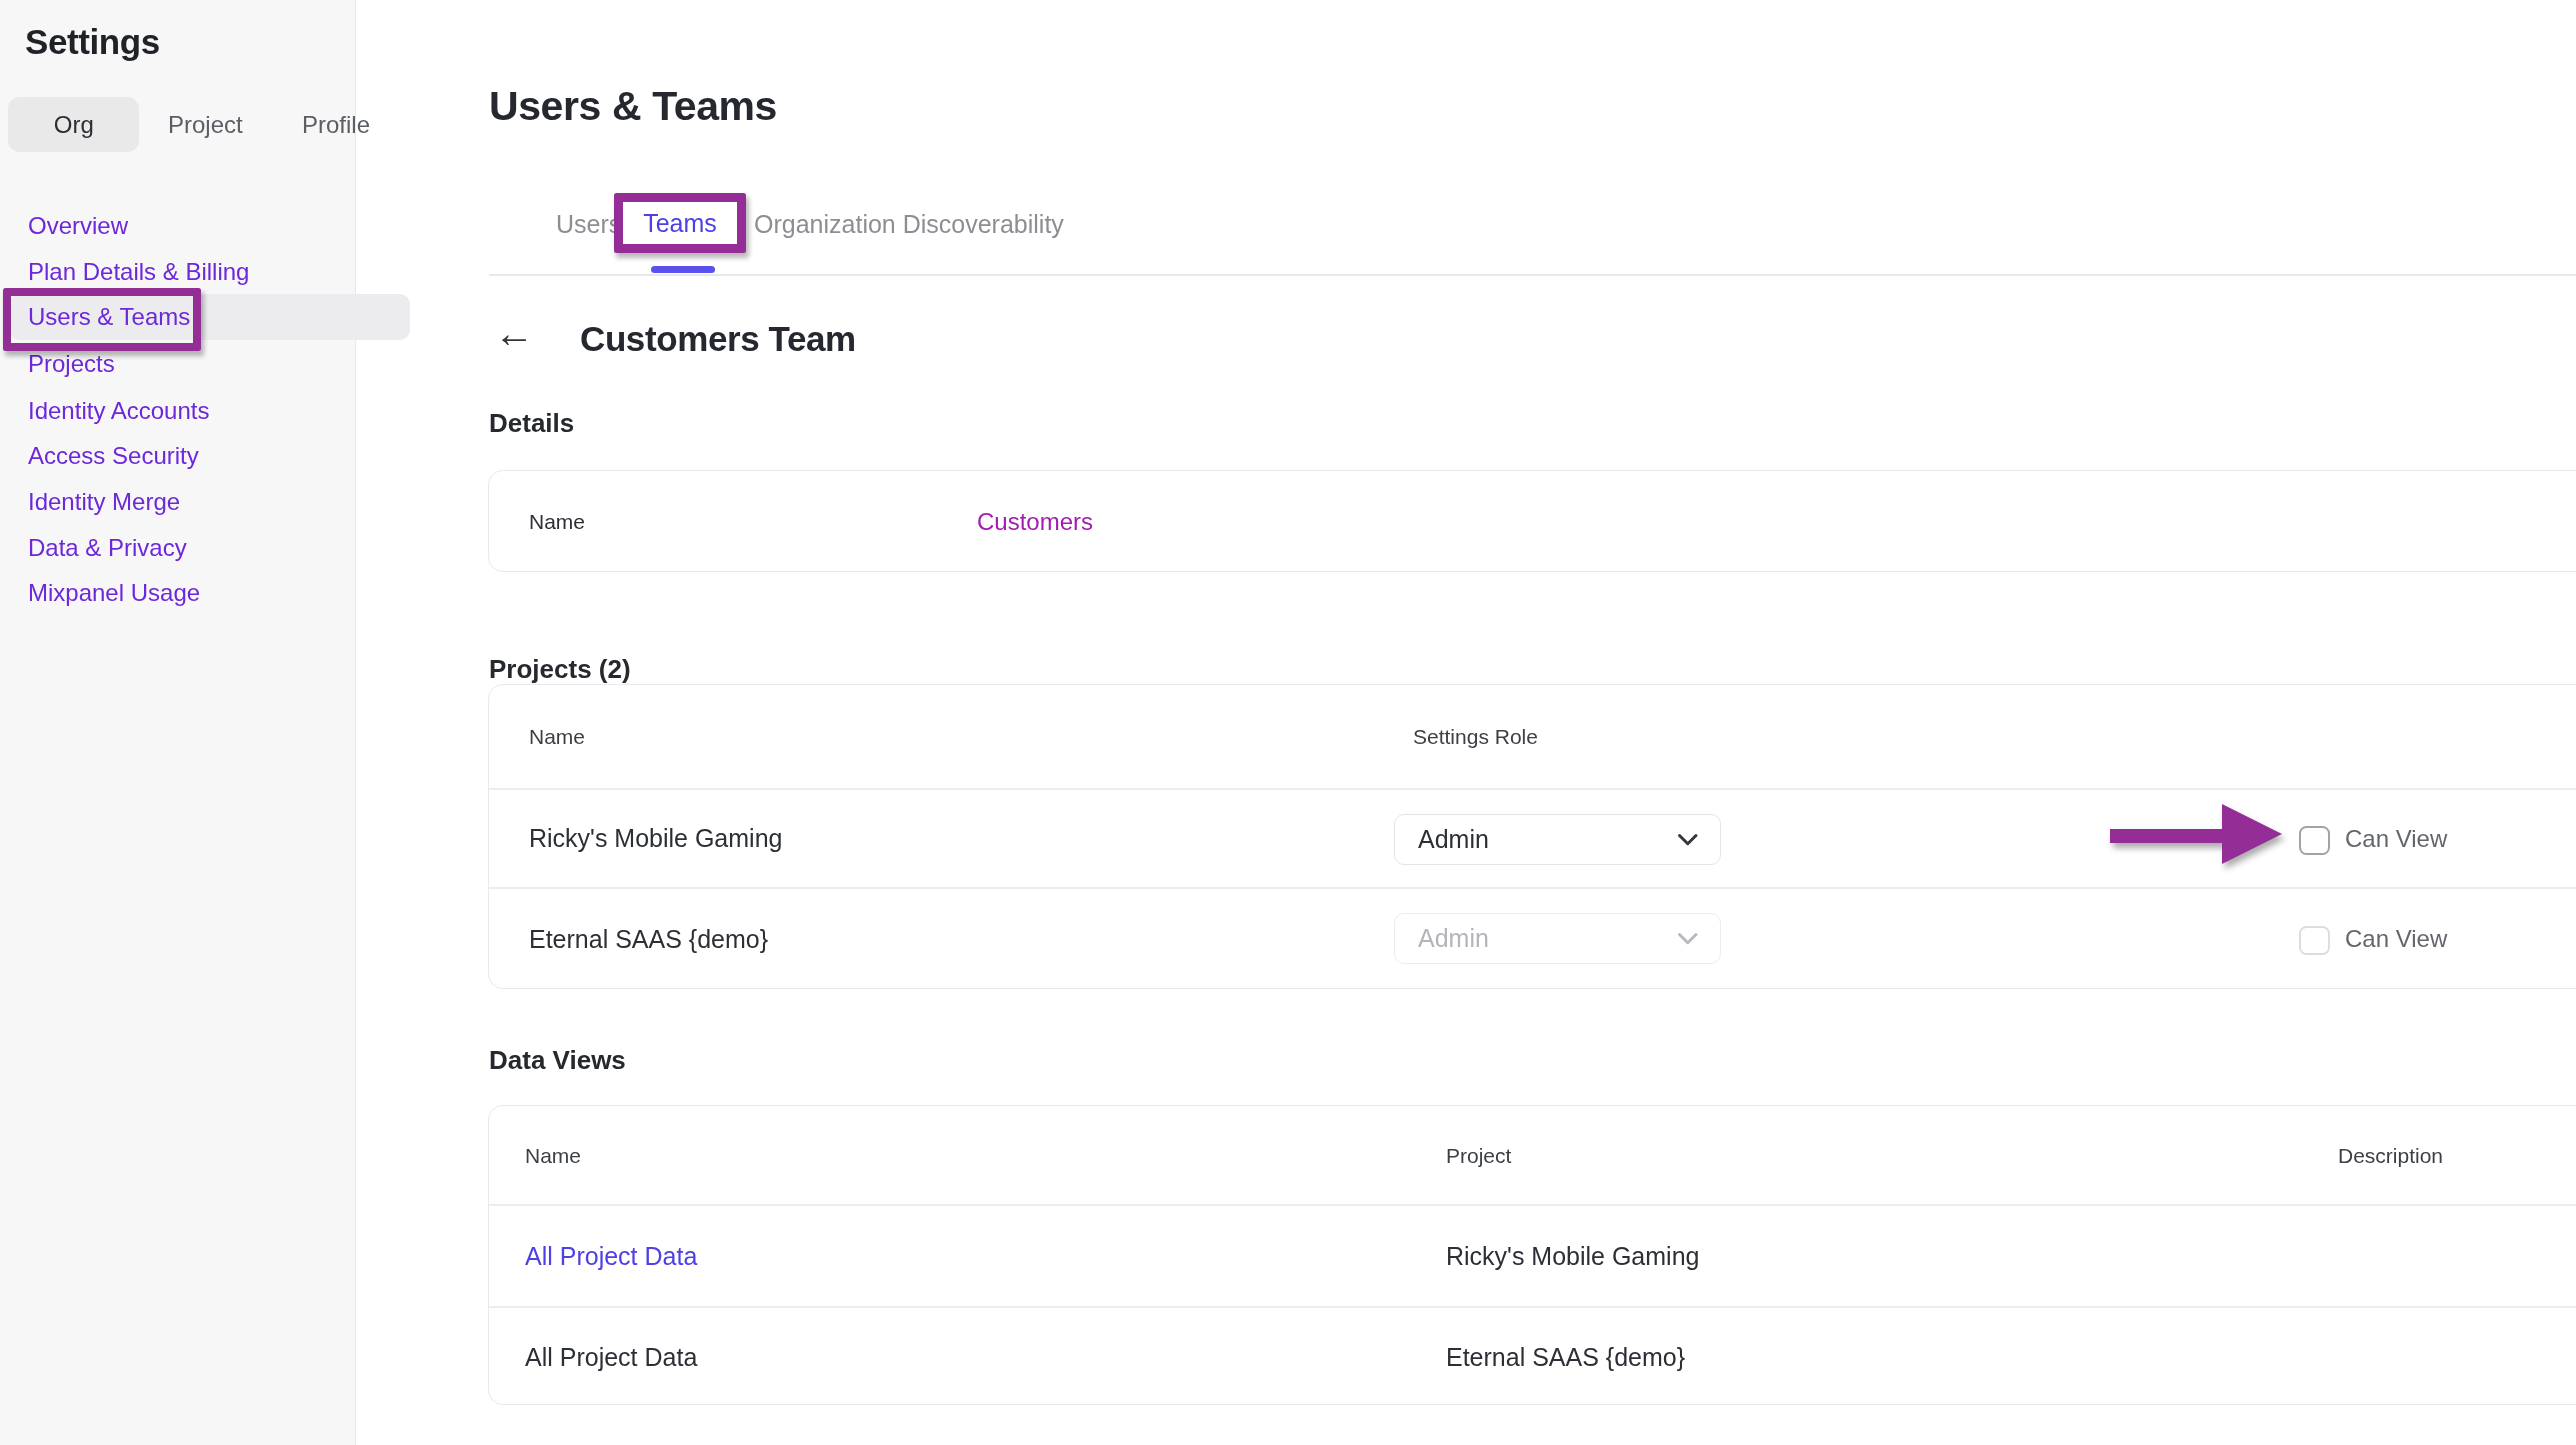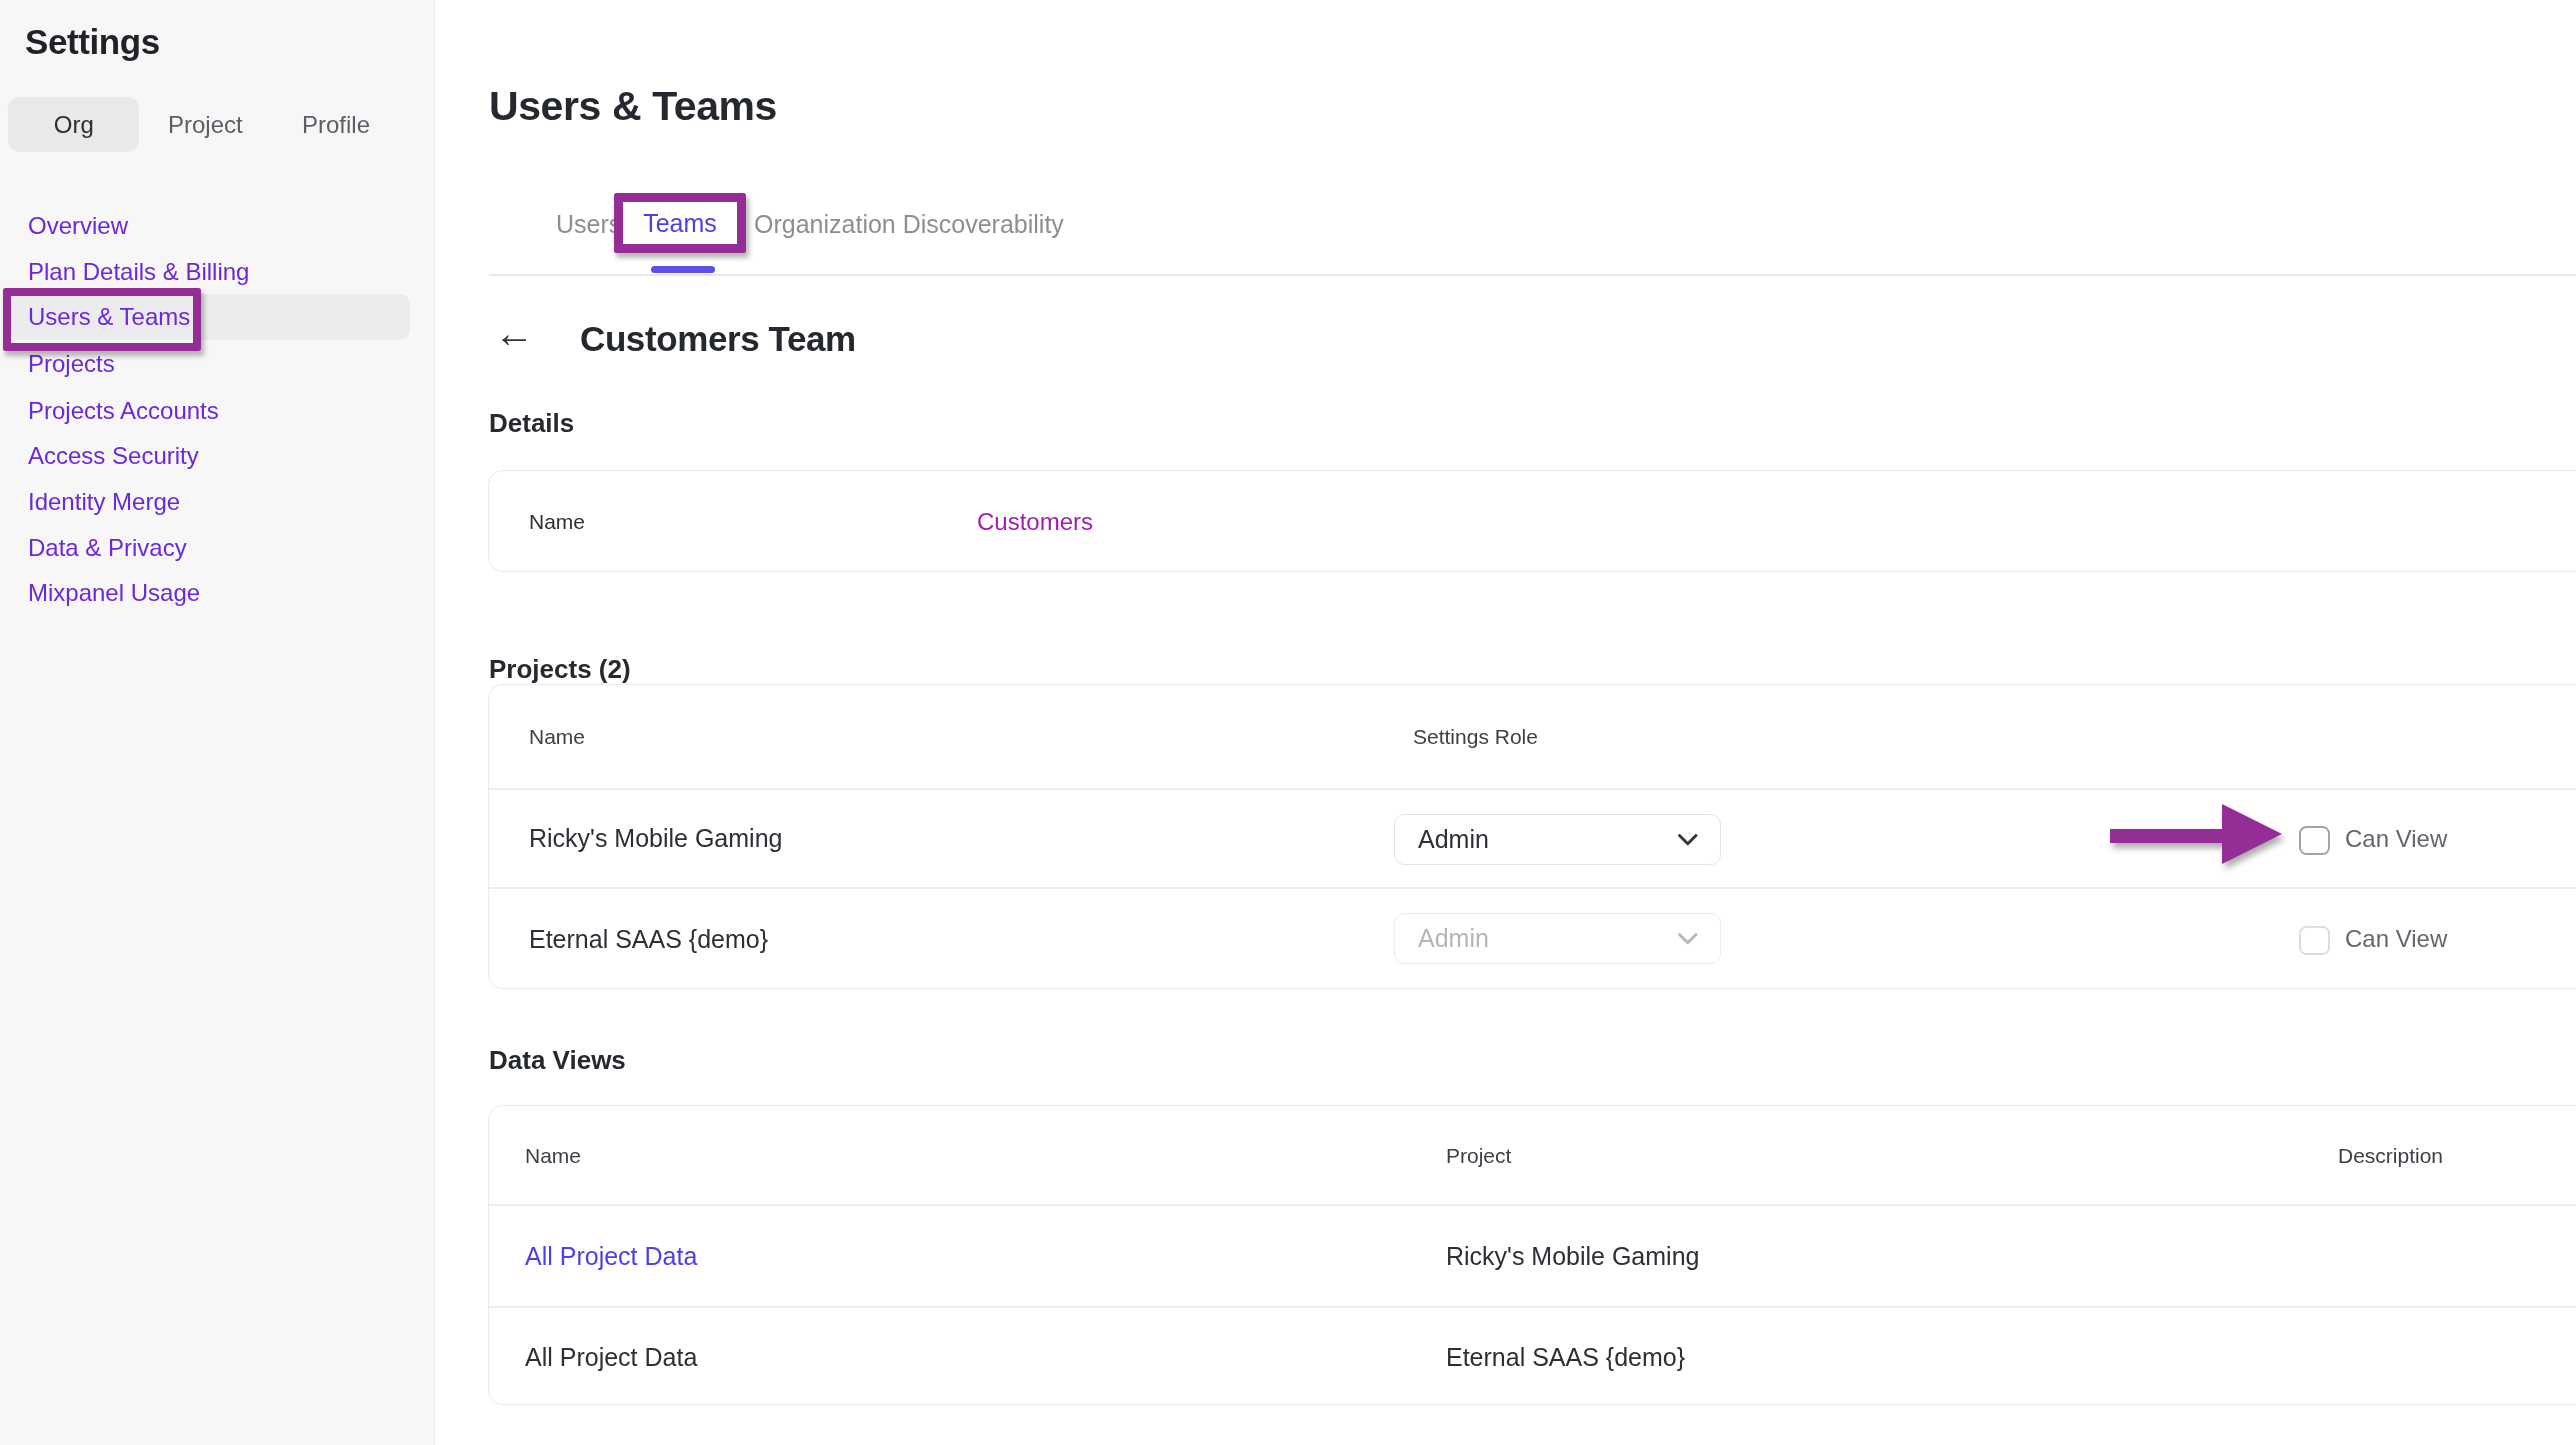--- a/index.html
+++ b/index.html
@@ -1,20 +1,20 @@
 <!DOCTYPE html>
 <html style="font-size:13.2px"><head>
 <meta charset="utf-8">
 <style>
   * { margin:0; padding:0; box-sizing:border-box; }
   html,body { width:2576px; height:1445px; overflow:hidden; background:#ffffff;
     font-family:"Liberation Sans","DejaVu Sans",sans-serif; color:#26292f; }
 
   
-  #sidebar { position:absolute; left:0; top:0; width:435px; height:1445px;
+  #sidebar { position:absolute; left:0; top:0; width:356px; height:1445px;
     background:#f7f7f8; border-right:1.7px solid #e9e9eb; }
   #settings-title { position:absolute; left:25px; top:21.5px; font-size:35px; font-weight:700;
     color:#1f2227; letter-spacing:-0.4px; }
   .side-tab { position:absolute; top:97px; height:55px; line-height:55px; text-align:center;
     font-size:24px; color:#5b5e64; cursor:default; }
   #side-tab-org { left:8.3px; width:131px; background:#e9e9ea; border-radius:11.6px;
     color:#2b2e33; font-weight:500; }
   #side-tab-project { left:168px; width:74px; }
   #side-tab-profile { left:302px; width:68px; }
 
@@ -100,21 +100,21 @@
   <div id="side-tab-org" class="side-tab">Org</div>
   <div id="side-tab-project" class="side-tab">Project</div>
   <div id="side-tab-profile" class="side-tab">Profile</div>
 
   <div id="nav-pill"></div>
 
   <div class="nav-item" style="top:203px">Overview</div>
   <div class="nav-item" style="top:249px">Plan Details &amp; Billing</div>
   <div class="nav-item" style="top:294px">Users &amp; Teams</div>
   <div class="nav-item" style="top:341px">Projects</div>
-  <div class="nav-item" style="top:388px">Projects Accounts</div>
+  <div class="nav-item" style="top:388px">Identity Accounts</div>
   <div class="nav-item" style="top:433px">Access Security</div>
   <div class="nav-item" style="top:479px">Identity Merge</div>
   <div class="nav-item" style="top:525px">Data &amp; Privacy</div>
   <div class="nav-item" style="top:570px">Mixpanel Usage</div>
 
   <div id="nav-annotation"></div>
 </div>
 
 <div id="main-title">Users &amp; Teams</div>
 

